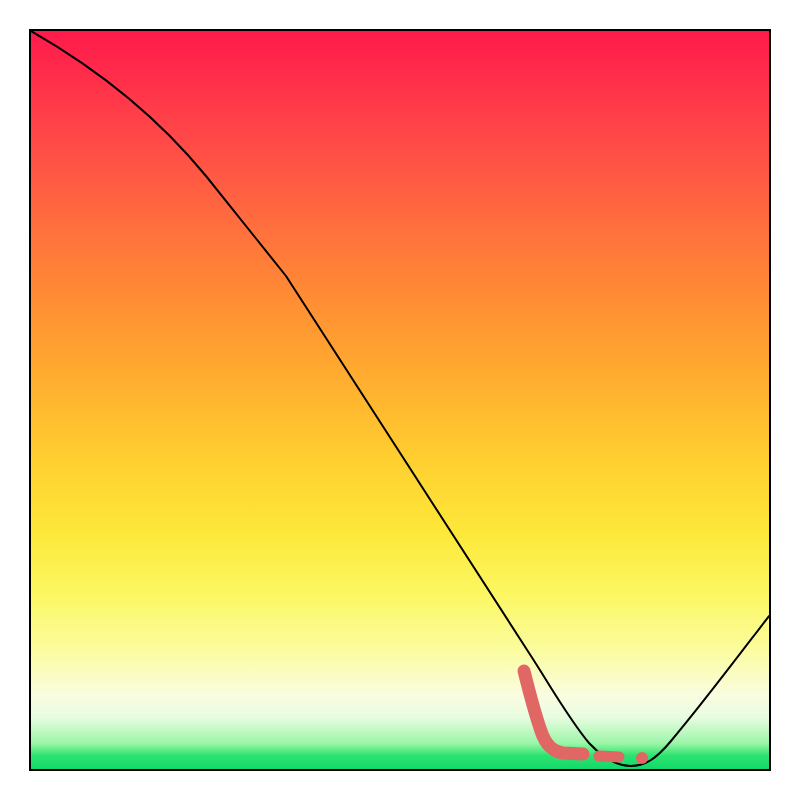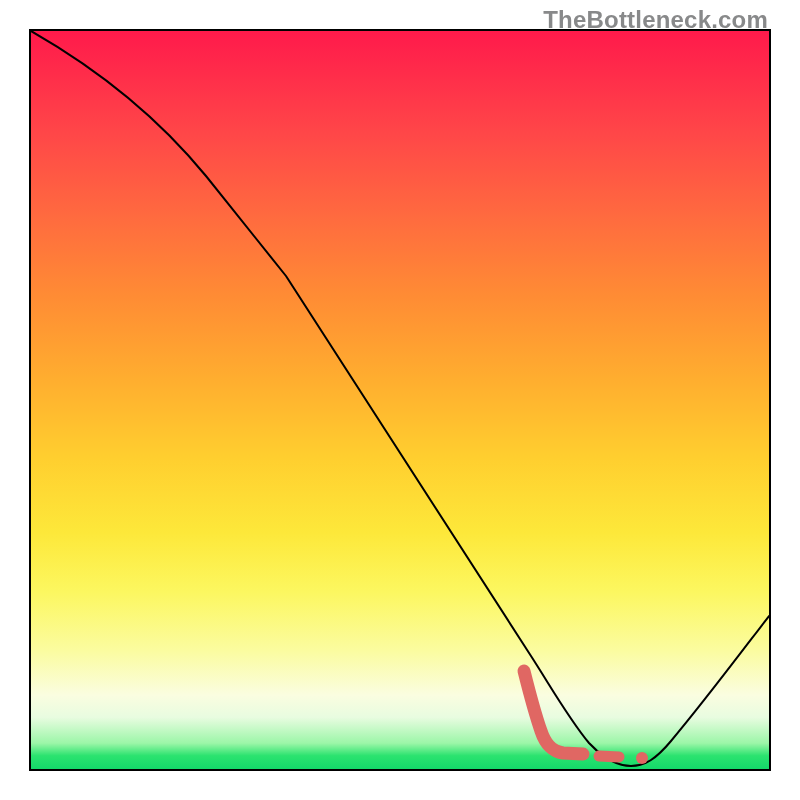--- a/index.html
+++ b/index.html
@@ -90,21 +90,20 @@
   }
   .pink-dot {
     fill: #e06763;
   }
 </style>
 </head>
 <body>
 
 <div class="frame">
 
-  <div class="watermark">TheBottleneck.com</div>
 
   <div class="plot-area">
     <div class="gradient-bg"></div>
 
     <svg class="curve" viewBox="0 0 738 738" preserveAspectRatio="none">
 
       <path class="main-curve" d="M 0 0
                C 70 40, 130 90, 175 145
                C 195 170, 215 195, 255 245
                L 500 625

